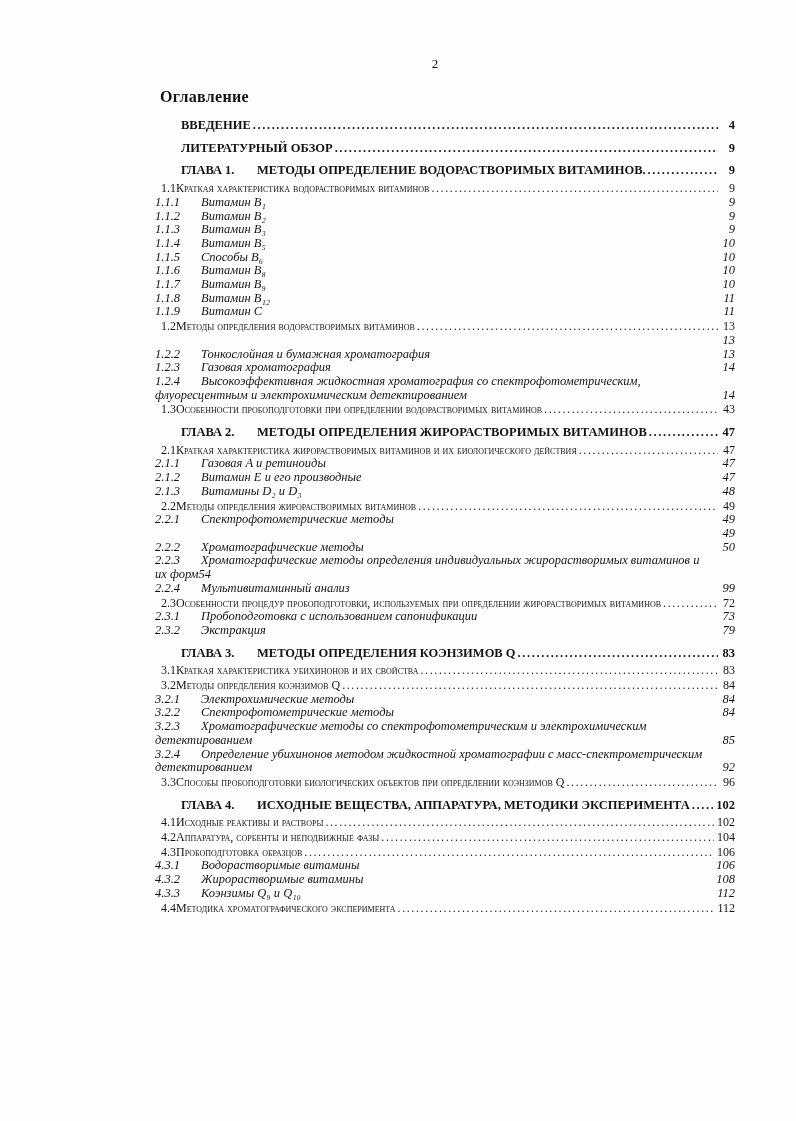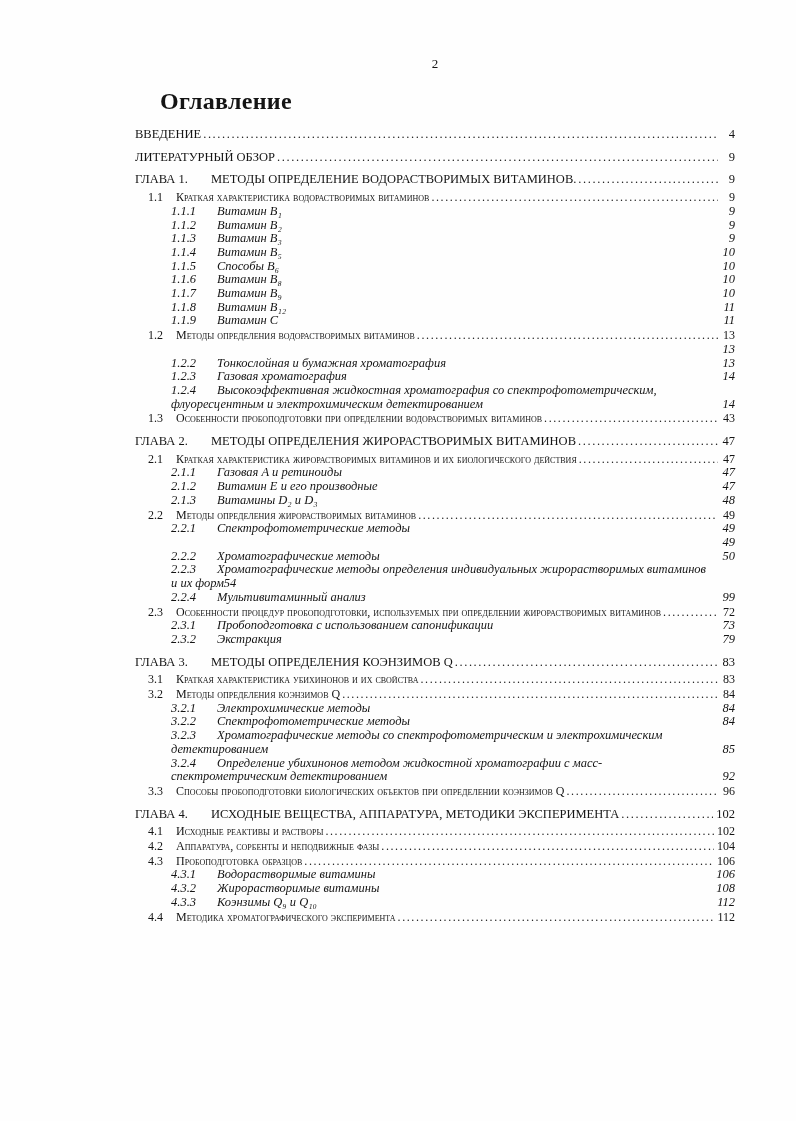--- a/index.html
+++ b/index.html
@@ -12,21 +12,21 @@
   }
   .sheet { padding: 56px 61px 20px 135px; width: 796px; }
   .page-number {
     text-align: center;
     font-size: 13px;
     margin-bottom: 16px;
     
     width: 600px;
   }
   .toc-title {
-    font-size: 24px;
+    font-size: 16px;
     font-weight: bold;
     margin: 16px 0 13px 25px;
     letter-spacing: 0.3px;
   }
   .toc { width: 600px; }
   .entry {
     display: flex;
     align-items: flex-end;
     font-size: 12.5px;
     line-height: 13.7px;
@@ -41,28 +41,28 @@
     min-width: 6px;
   }
   .entry .leader::after {
     content: "...................................................................................................................................................................................................................";
     letter-spacing: 1.6px;
     color: #1c1c1c;
   }
   .entry.no-leader .leader::after { content: ""; }
   .entry .pageno { flex: 0 0 auto; text-align: right; min-width: 14px; white-space: nowrap; }
 
-  .lvl0 { font-weight: normal; margin-top: 9px; margin-bottom: 4px; }
+  .lvl0 { font-weight: bold; margin-top: 9px; margin-bottom: 4px; margin-left: 46px; }
   .lvl0 .num { width: 76px; }
   .lvl0 .num:empty { width: 0; }
 
   .lvl1 { margin-left: 13px; margin-top: 1px; font-variant: small-caps; font-size: 12px; }
-  .lvl1 .num { width: 28px; }
-
-  .lvl2 { margin-left: 36px; font-style: italic; }
+  .lvl1 .num { width: 28px; text-align: right; }
+
+  .lvl2 { margin-left: 20px; font-style: italic; }
   .lvl2 .num { width: 46px; }
 </style>
 </head>
 <body>
 
 <div class="sheet">
   <div class="page-number">2</div>
   <h1 class="toc-title">Оглавление</h1>
   <div class="toc">
 

